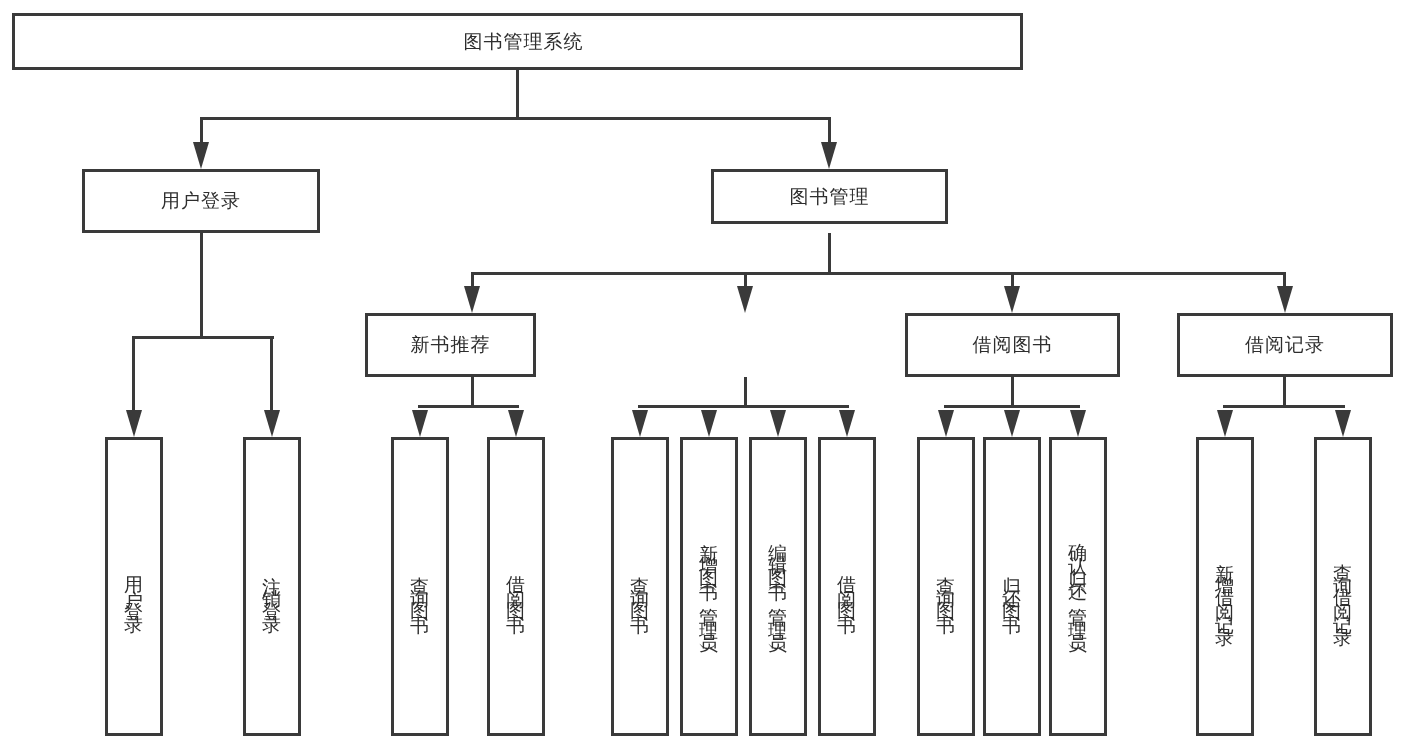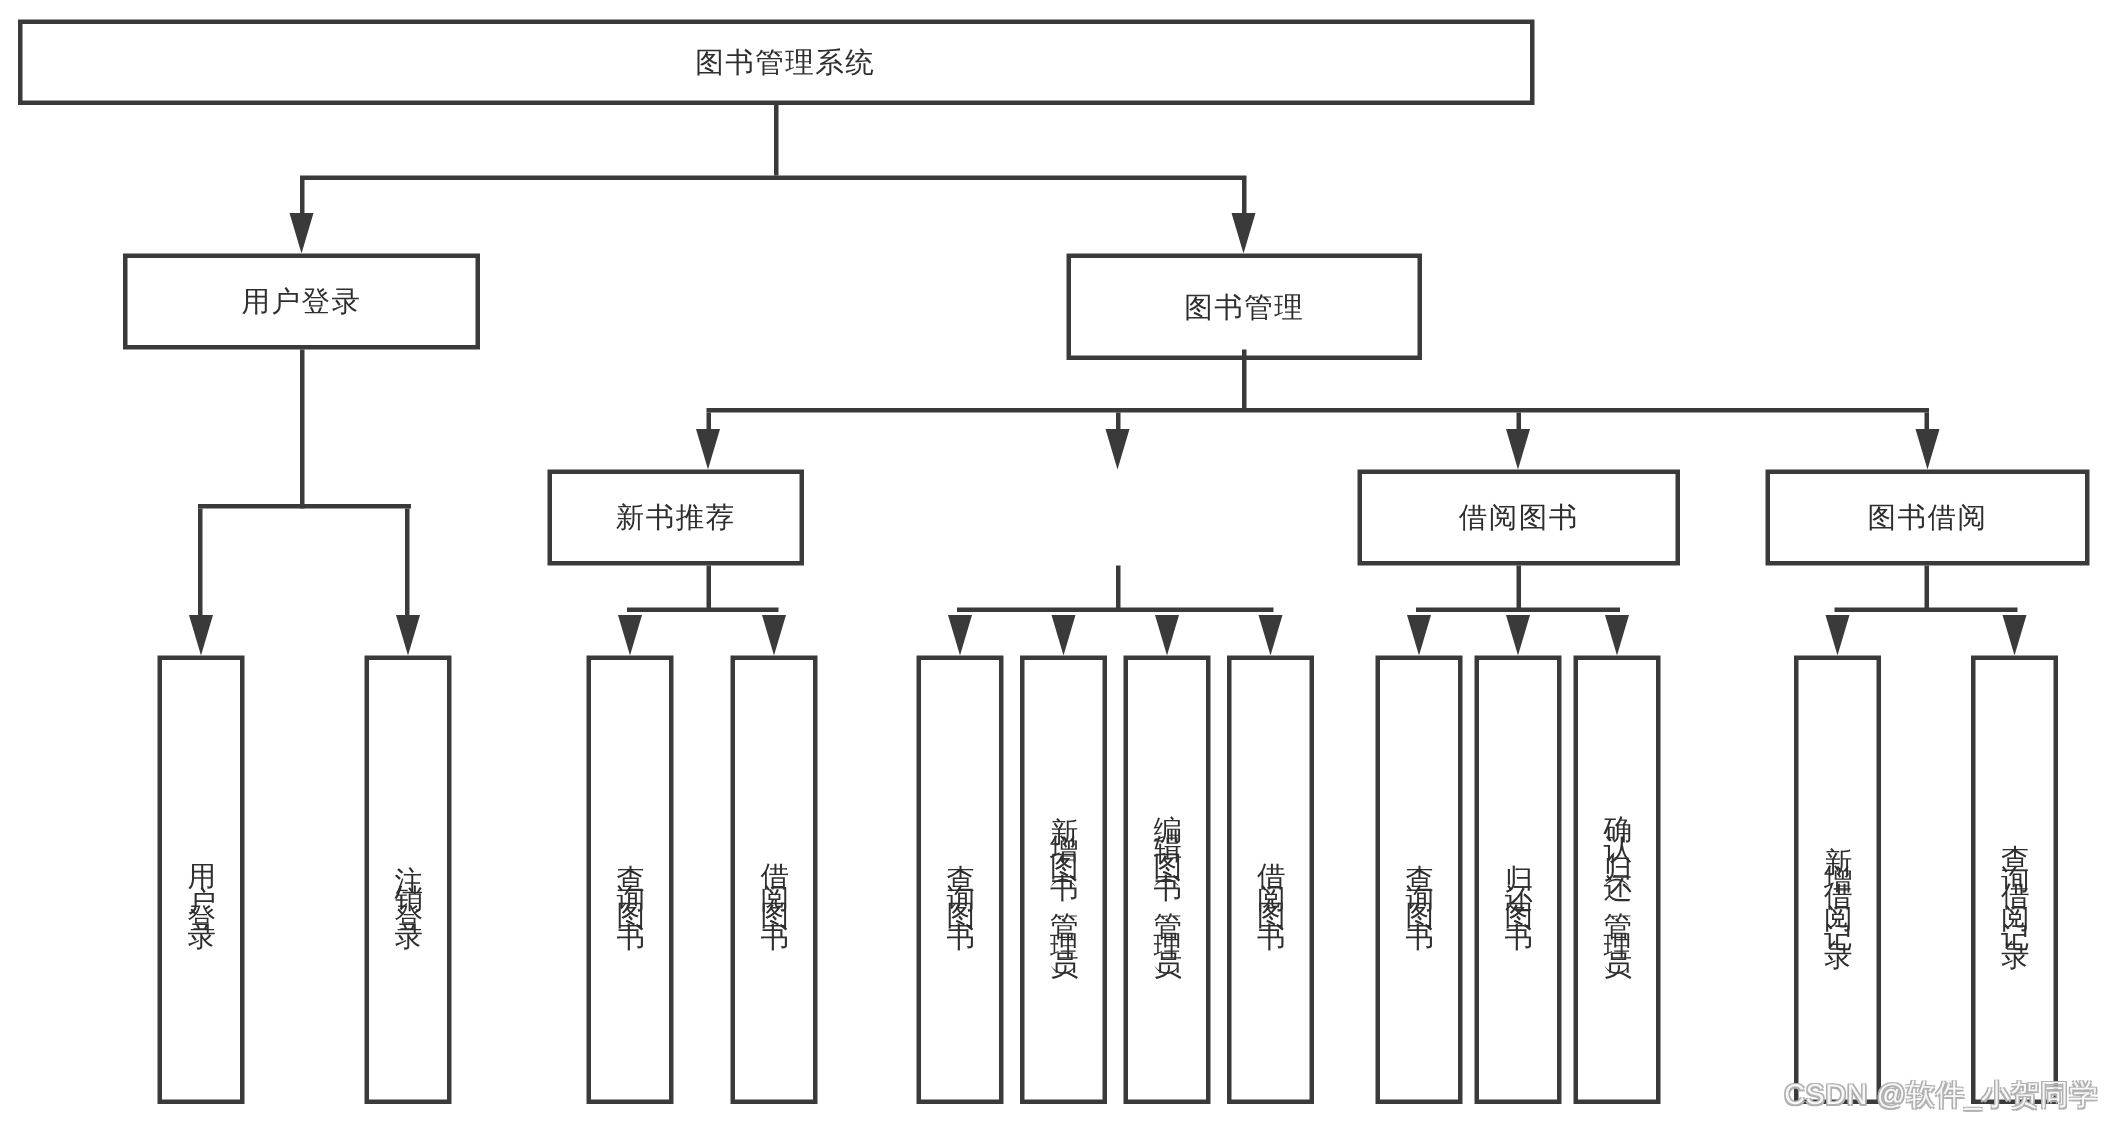--- a/index.html
+++ b/index.html
@@ -64,21 +64,21 @@
     text-shadow:
       1px 1px 0 var(--watermark_outline, #b0b0b0),
       -1px 1px 0 var(--watermark_outline, #b0b0b0),
       1px -1px 0 var(--watermark_outline, #b0b0b0),
       -1px -1px 0 var(--watermark_outline, #b0b0b0);
   }
 
   
   #box-root      { left: 12px;   top: 13px;  width: 1011px; height: 57px; padding-left: 12px; }
   #box-login     { left: 82px;   top: 169px; width: 238px;  height: 64px; }
-  #box-mgmt      { left: 711px;  top: 169px; width: 237px;  height: 71px; }
+  #box-mgmt      { left: 711px;  top: 169px; width: 237px;  height: 55px; }
   #box-newbooks  { left: 365px;  top: 313px; width: 171px;  height: 64px; }
   #box-borrowing { left: 638px;  top: 313px; width: 215px;  height: 64px; }
   #box-current   { left: 905px;  top: 313px; width: 215px;  height: 64px; }
   #box-records   { left: 1177px; top: 313px; width: 216px;  height: 64px; }
 
   .leaf { top: 437px; width: 58px; height: 299px; }
   #leaf-userlogin  { left: 105px; }
   #leaf-logout     { left: 243px; }
   #leaf-nb-query   { left: 391px; }
   #leaf-nb-borrow  { left: 487px; }
@@ -181,21 +181,21 @@
   <div class="arrow" id="ar-cb"></div>
   <div class="arrow" id="ar-br"></div>
 
   <div class="box" id="box-newbooks">
     <span class="hlabel">新书推荐</span>
   </div>
   <div class="box" id="box-current">
     <span class="hlabel">借阅图书</span>
   </div>
   <div class="box" id="box-records">
-    <span class="hlabel">图书借阅</span>
+    <span class="hlabel">借阅记录</span>
   </div>
 
   <div class="line" id="v-nb"></div>
   <div class="line" id="h-nb"></div>
   <div class="line" id="v-bb"></div>
   <div class="line" id="h-bb"></div>
   <div class="line" id="v-cb"></div>
   <div class="line" id="h-cb"></div>
   <div class="line" id="v-br"></div>
   <div class="line" id="h-br"></div>
@@ -249,15 +249,14 @@
     <span class="vlabel">确认归还（管理员）</span>
   </div>
 
   <div class="box leaf" id="leaf-br-add">
     <span class="vlabel">新增借阅记录</span>
   </div>
   <div class="box leaf" id="leaf-br-query">
     <span class="vlabel">查询借阅记录</span>
   </div>
 
-  <div class="watermark">CSDN @软件_小贺同学</div>
 
 </div>
 
 </body></html>

